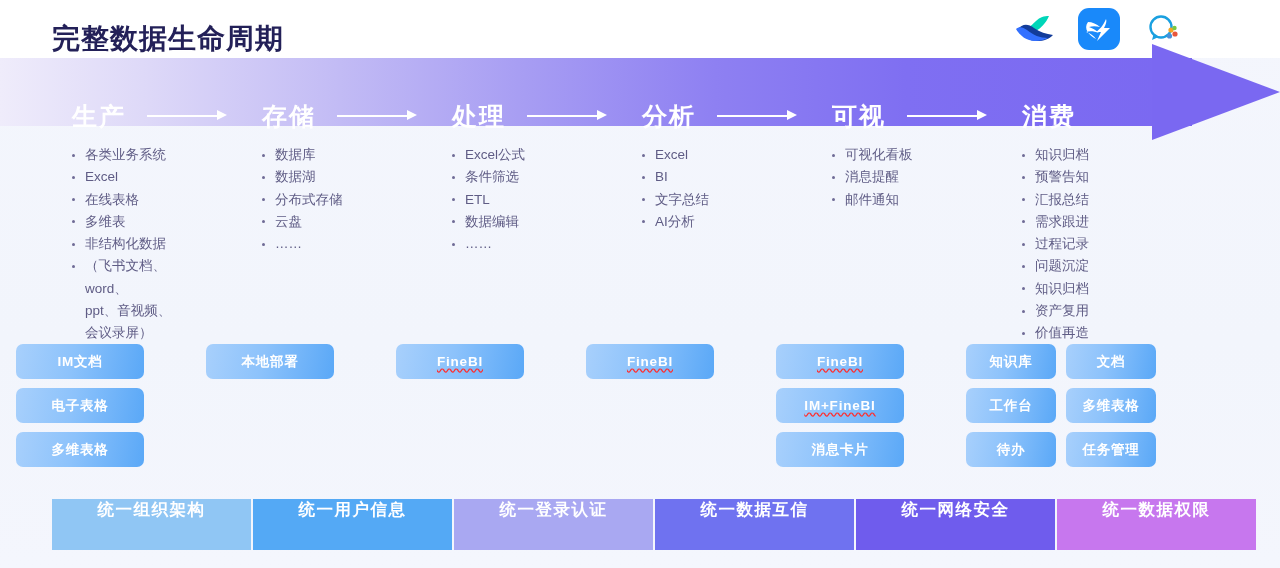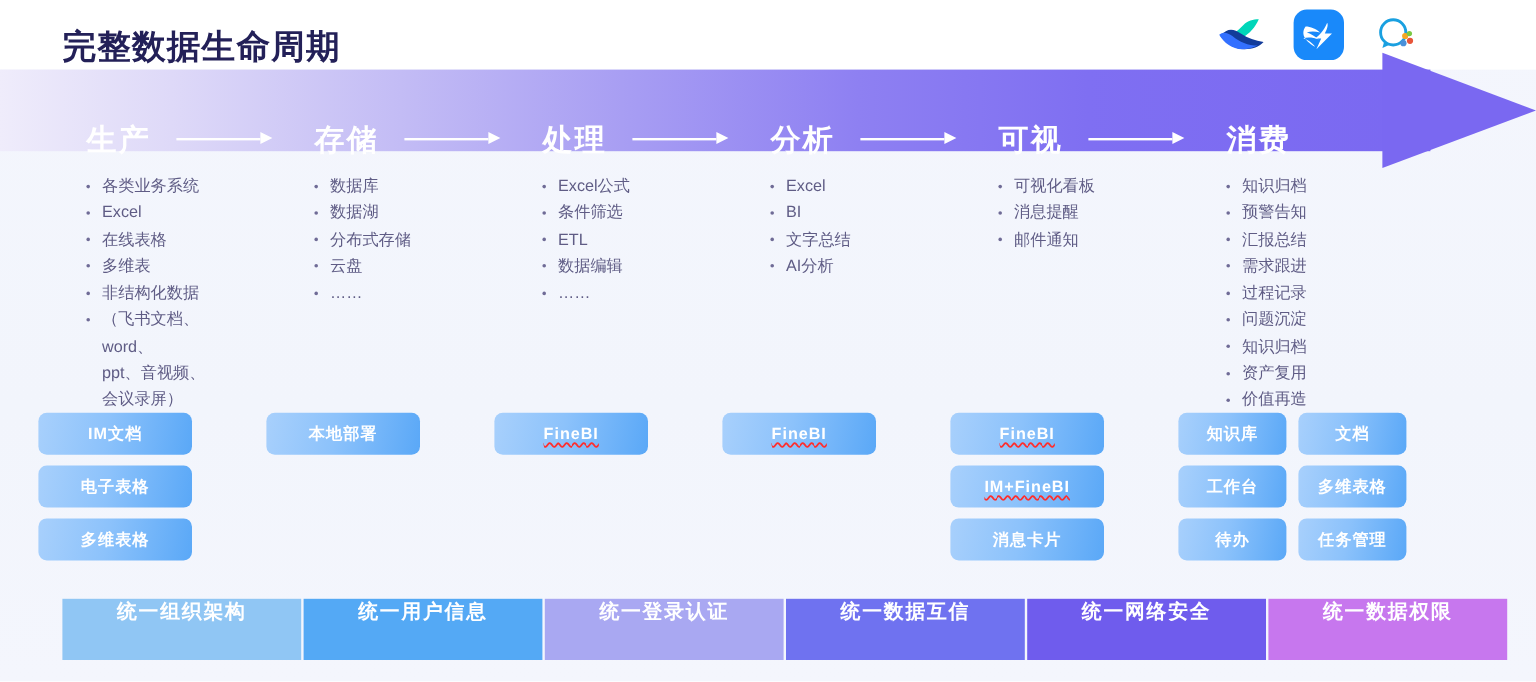--- a/index.html
+++ b/index.html
@@ -170,21 +170,21 @@
     width: 1280px;
     display: flex;
   }
   .chip-col {
     width: 190px;
     box-sizing: border-box;
     display: flex;
     flex-direction: column;
     gap: 9px;
     align-items: flex-start;
-    padding-left: 32px;
+    padding-left: 16px;
   }
   .chip-row {
     display: flex;
     gap: 10px;
   }
   .chip {
     height: 35px;
     min-width: 128px;
     border-radius: 7px;
     background: linear-gradient(100deg, #a8d0fc 0%, #8cc2fb 45%, #5aa8f7 100%);

